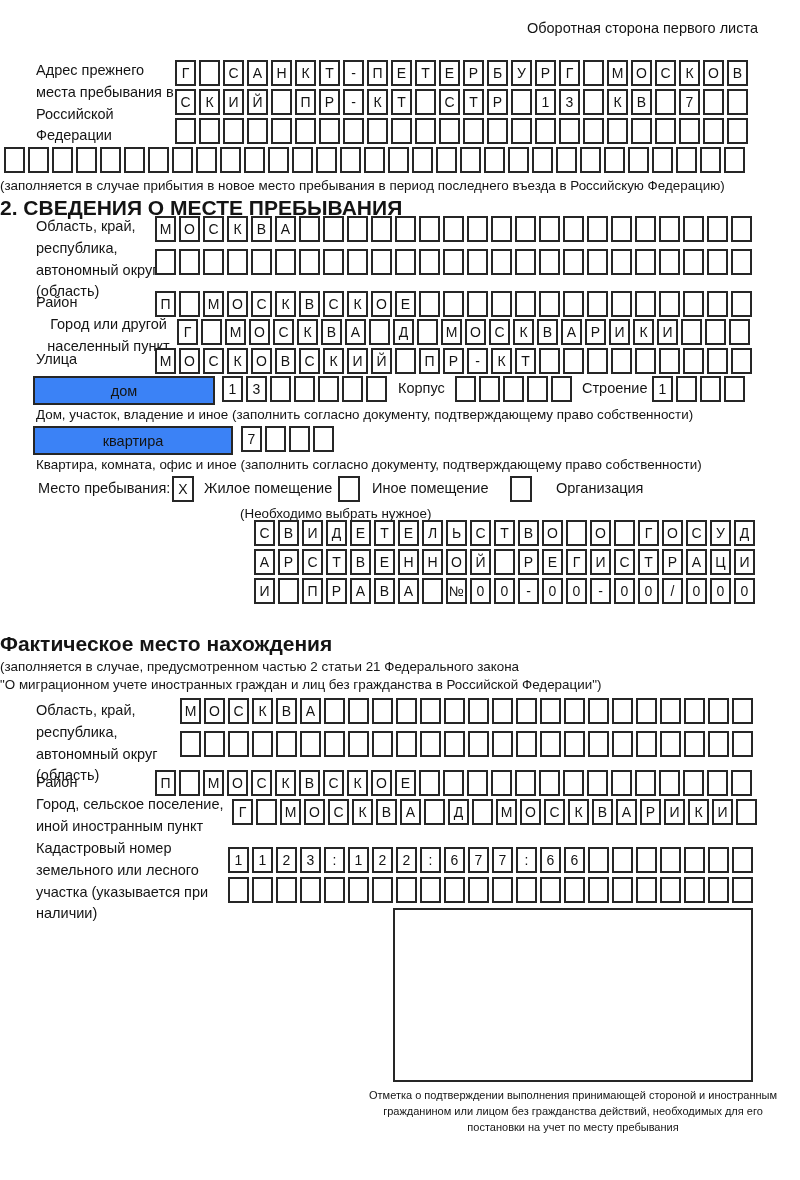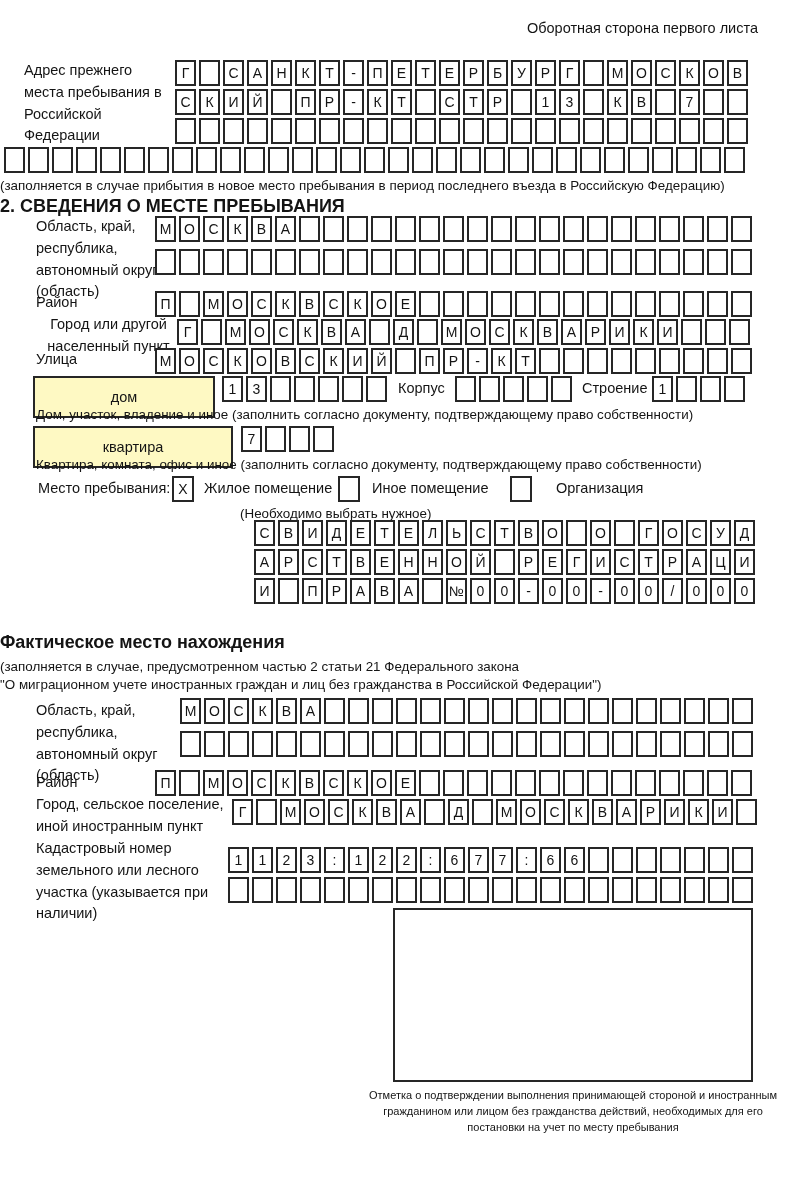--- a/index.html
+++ b/index.html
@@ -2,39 +2,39 @@
 <html><head>
 <meta charset="utf-8">
 <style>
   html,body{margin:0;padding:0;background:#fff;}
   .page{position:relative;width:800px;height:1180px;background:#fff;color:#141414;
         font-family:Liberation Sans, sans-serif;overflow:hidden;}
   .abs{position:absolute;}
   .lbl{font-size:14.5px;line-height:1.5;}
   .note{font-size:13.4px;line-height:1.35;}
   .center{left:0;width:800px;text-align:left;}
-  .title{font-weight:bold;font-size:18px;}
+  .title{font-weight:bold;font-size:21px;}
   .cellrow{display:flex;gap:3px;}
   .cell{width:21px;height:26px;box-sizing:border-box;border:2px solid #262626;
         display:flex;align-items:center;justify-content:center;
         font-size:14px;background:#fff;flex:0 0 21px;}
-  .widebox{height:42px;box-sizing:border-box;border:2px solid #262626;
-        display:flex;align-items:center;justify-content:center;font-size:14.5px;background:#fef9c3;}
+  .widebox{height:29px;box-sizing:border-box;border:2px solid #262626;
+        display:flex;align-items:center;justify-content:center;font-size:14.5px;background:#3b82f6;}
   .chk{width:22px;height:26px;box-sizing:border-box;border:2px solid #262626;
         display:flex;align-items:center;justify-content:center;font-size:14px;background:#fff;}
   .stampbox{box-sizing:border-box;border:2px solid #262626;background:#fff;}
 </style>
 </head>
 <body>
 
 <div class="page">
 
   <div class="abs lbl" style="top:18px;right:42px;">Оборотная сторона первого листа</div>
 
-  <div class="abs lbl" style="left:24px;top:60px;width:140px;">Адрес прежнего места пребывания в Российской Федерации</div>
+  <div class="abs lbl" style="left:36px;top:60px;width:140px;">Адрес прежнего места пребывания в Российской Федерации</div>
   <div class="abs cellrow" style="left:175px;top:60px;">
       <span class="cell">Г</span>
       <span class="cell"></span>
       <span class="cell">С</span>
       <span class="cell">А</span>
       <span class="cell">Н</span>
       <span class="cell">К</span>
       <span class="cell">Т</span>
       <span class="cell">-</span>
       <span class="cell">П</span>

